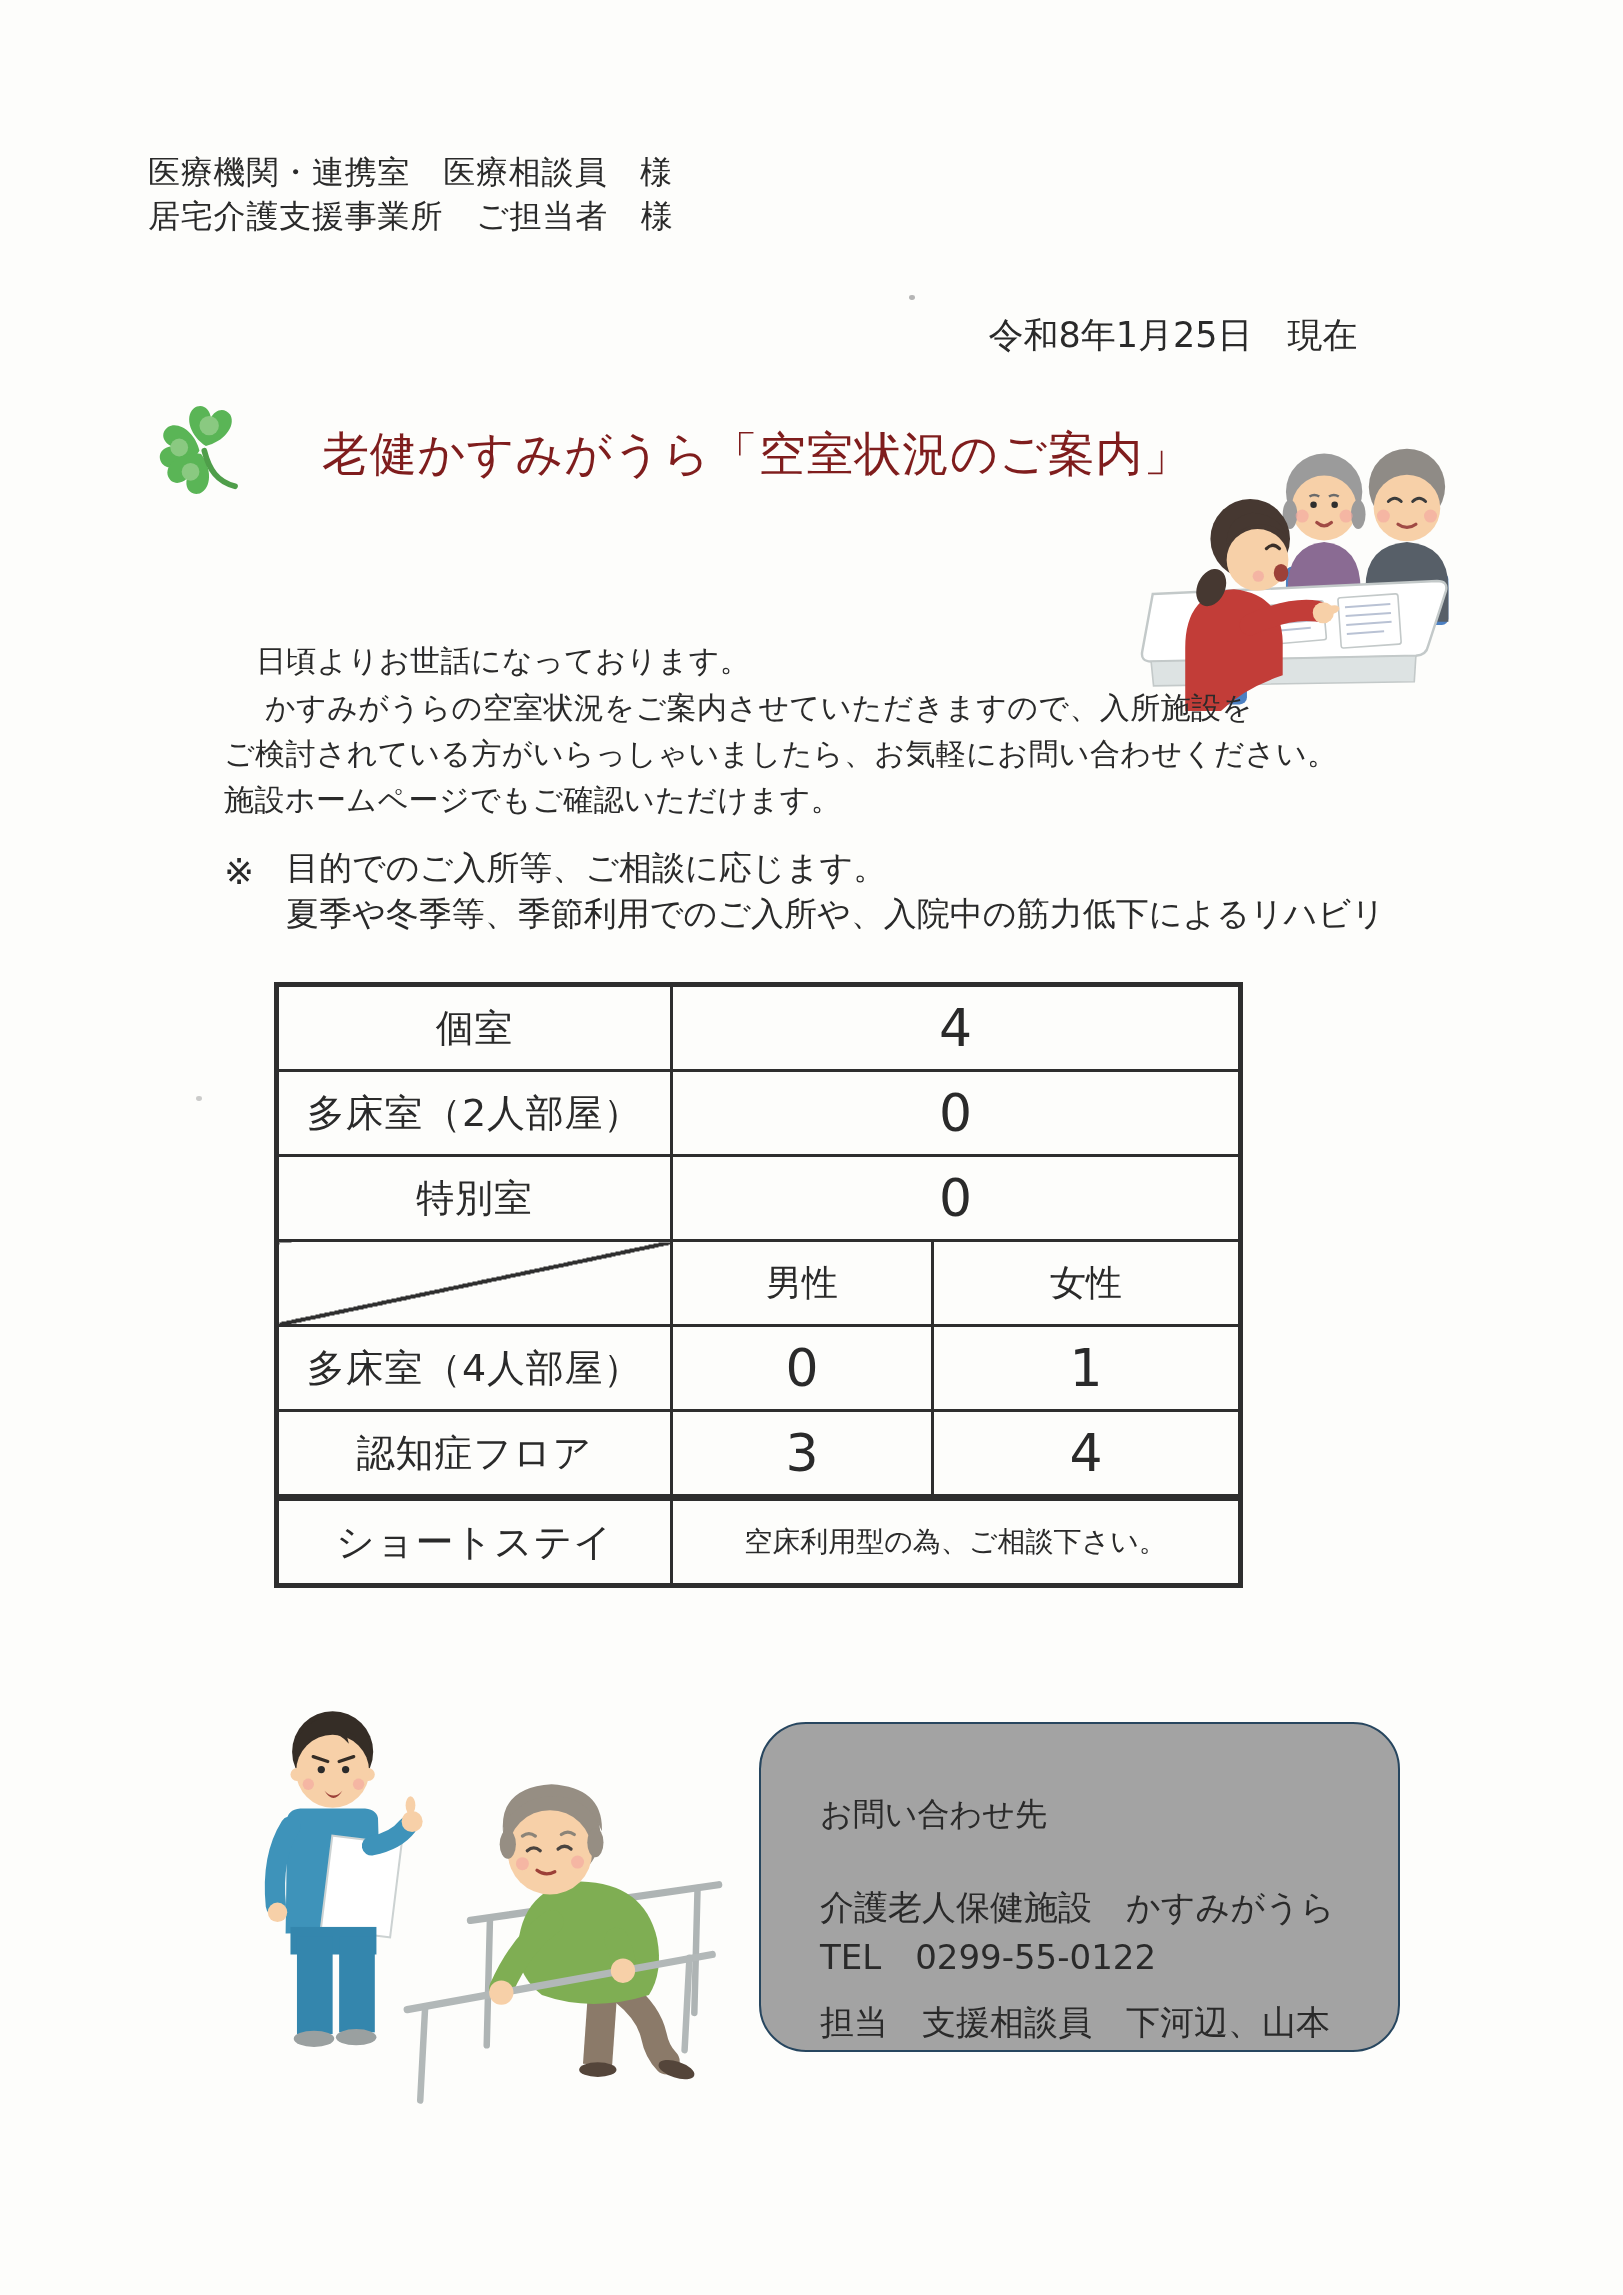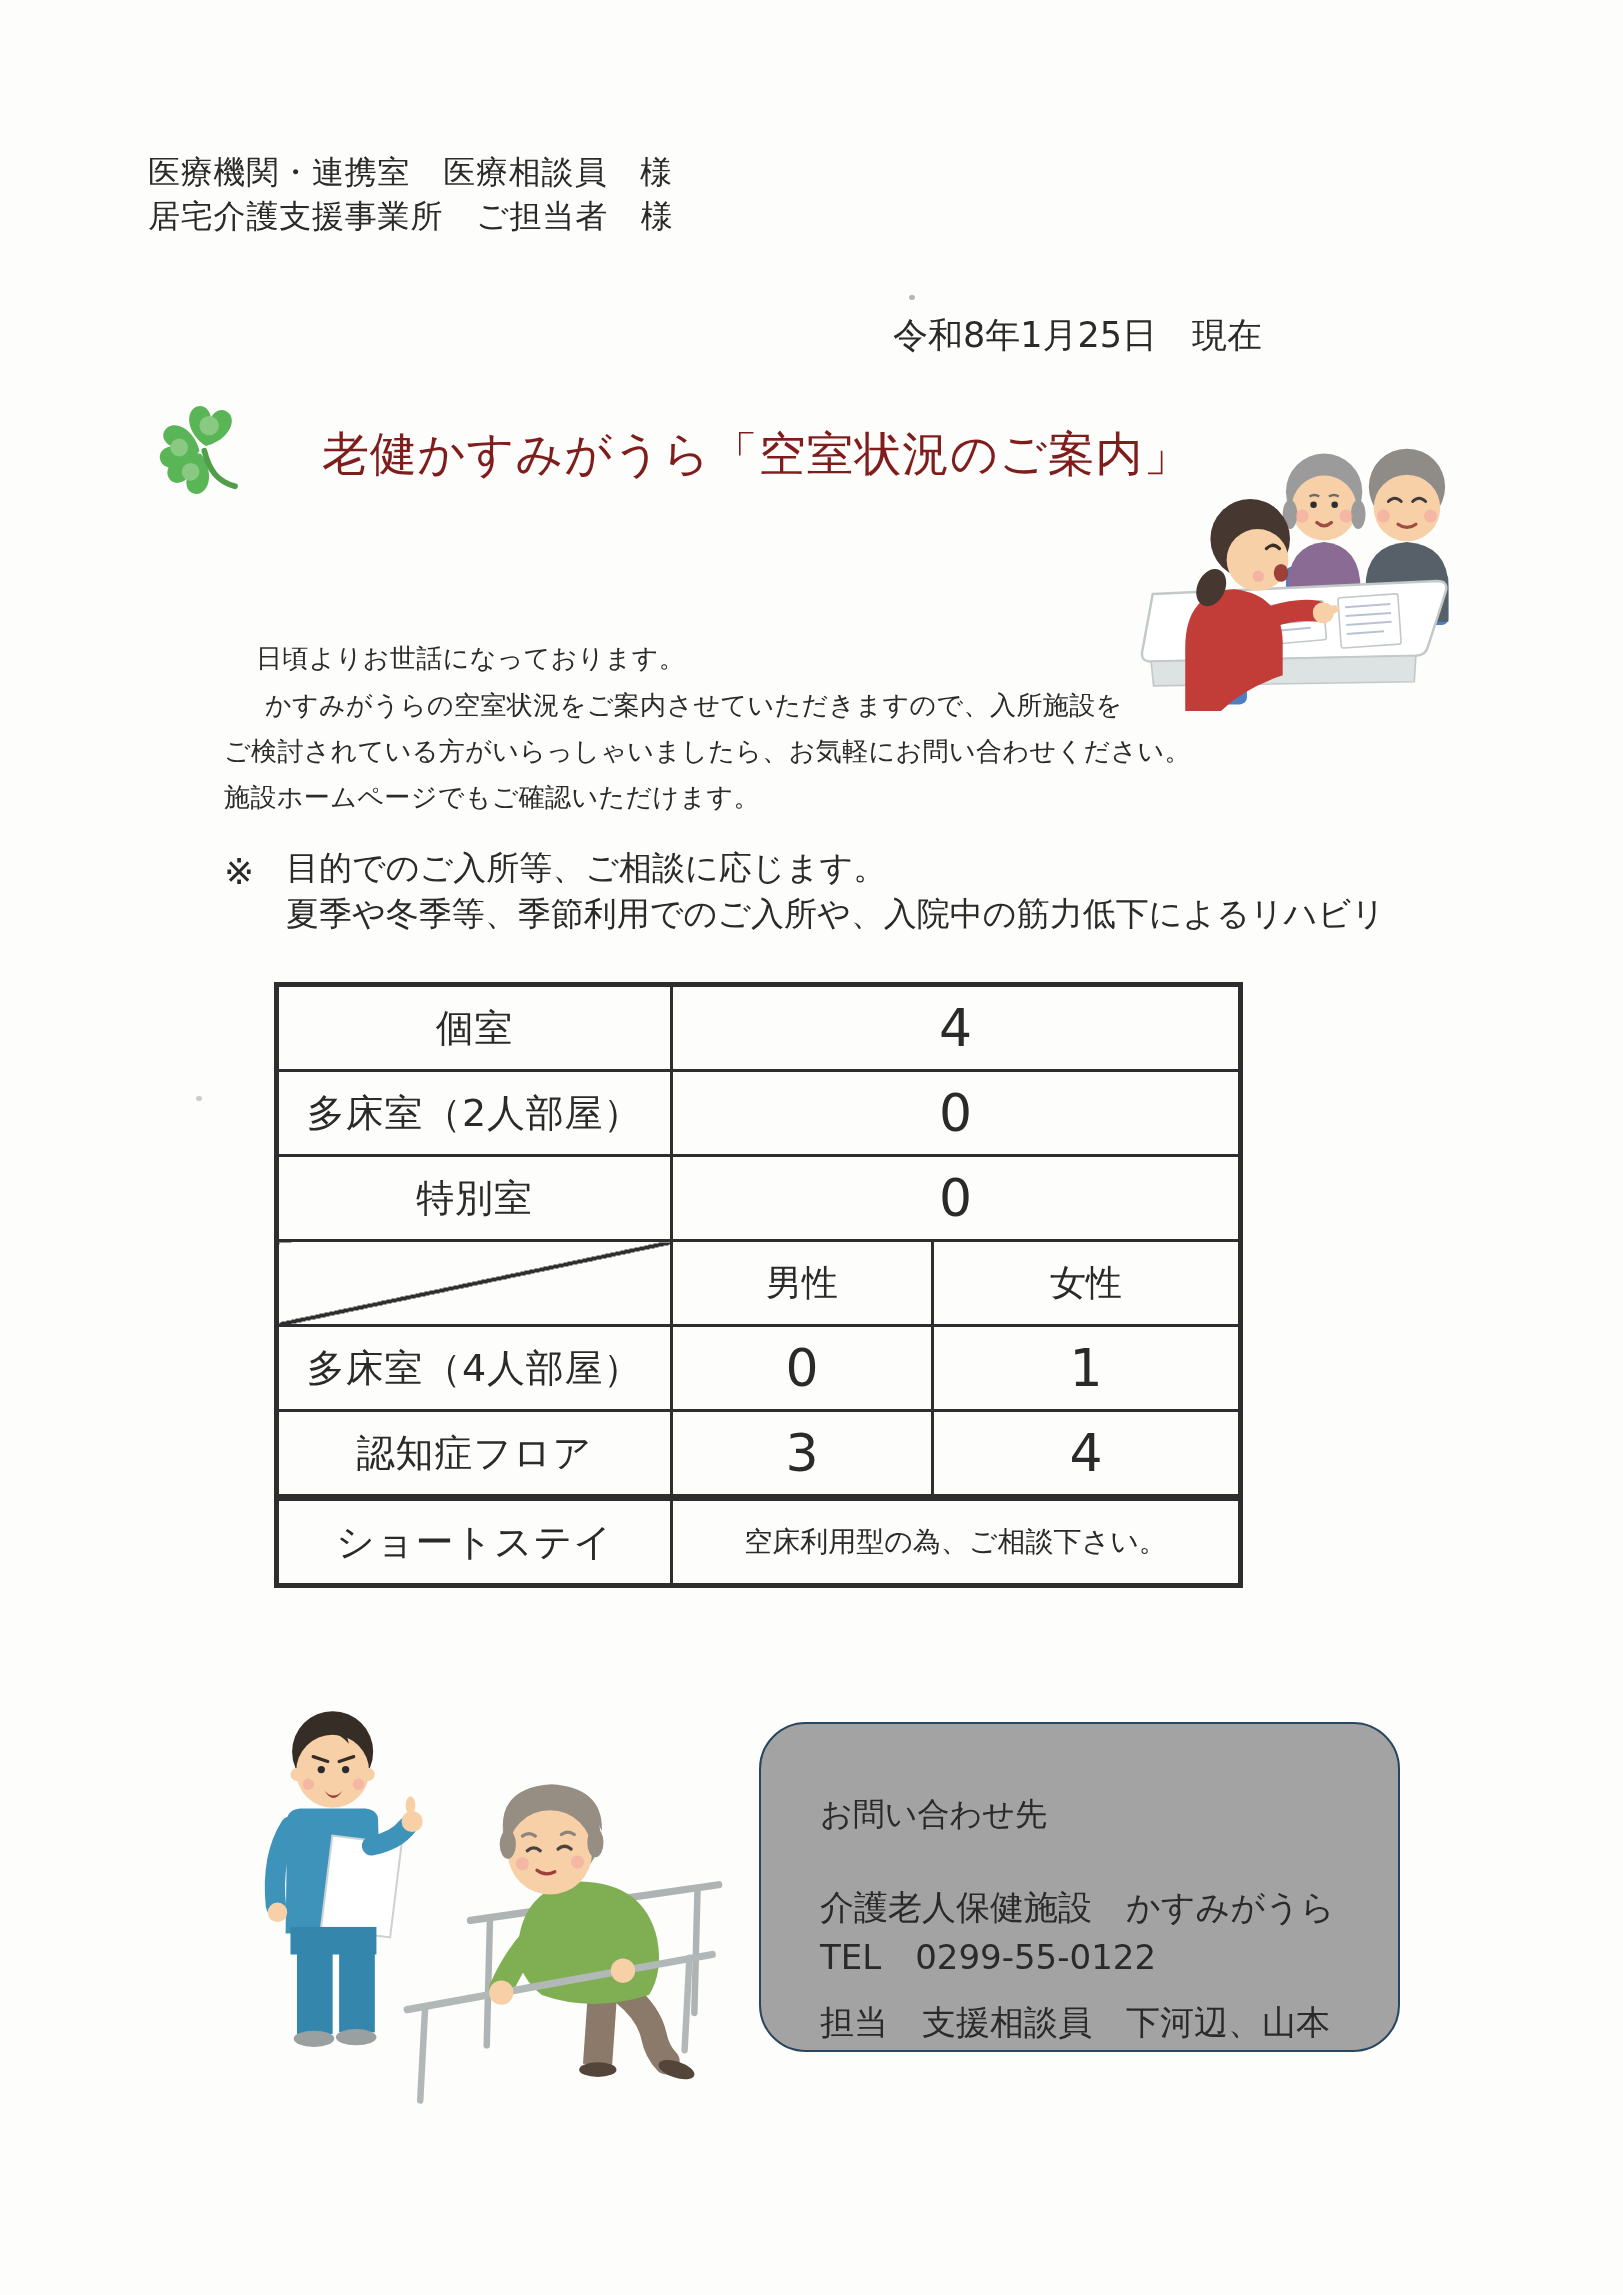--- a/index.html
+++ b/index.html
@@ -4,26 +4,26 @@
 <style>
   html,body{margin:0;padding:0;background:#e8e8e8;}
   .page{
     position:relative;width:1623px;height:2295px;background:#fdfdfb;
     font-family:"DejaVu Sans",sans-serif;color:#2a2a2a;overflow:hidden;
   }
   .abs{position:absolute;}
   .recipient{font-size:32px;letter-spacing:0.8px;white-space:nowrap;}
   .r1{left:148px;top:151px;}
   .r2{left:148px;top:195px;}
-  .date{left:893px;top:312px;width:560px;text-align:left;font-size:35px;white-space:nowrap;}
+  .date{left:893px;top:312px;width:560px;text-align:center;font-size:35px;white-space:nowrap;}
   .title{left:322px;top:423px;font-size:47px;letter-spacing:0.8px;color:#7f1d1d;white-space:nowrap;}
   .clover{left:157px;top:386px;}
   .consult{left:1130px;top:378px;}
   .rehab{left:211px;top:1669px;}
-  .greet{font-size:26px;letter-spacing:0.4px;white-space:nowrap;}
+  .greet{font-size:30px;letter-spacing:0.4px;white-space:nowrap;}
   .g0{left:256px;top:641px;}
   .g1{left:265px;top:688px;font-family:Liberation Mono, monospace;}
   .g2{left:224px;top:734px;}
   .g3{left:224px;top:780px;}
   .note-marker{left:224px;top:851px;font-size:36px;}
   .note-line{font-size:33px;white-space:nowrap;}
   .n0{left:286px;top:852px;margin-top:40px;}
   .n1{left:286px;top:846px;}
   .scan-dot{width:5.7px;height:4.9px;border-radius:50%;background:#8f8f8f;opacity:.65;}
   .dot-a{left:909px;top:295px;}

